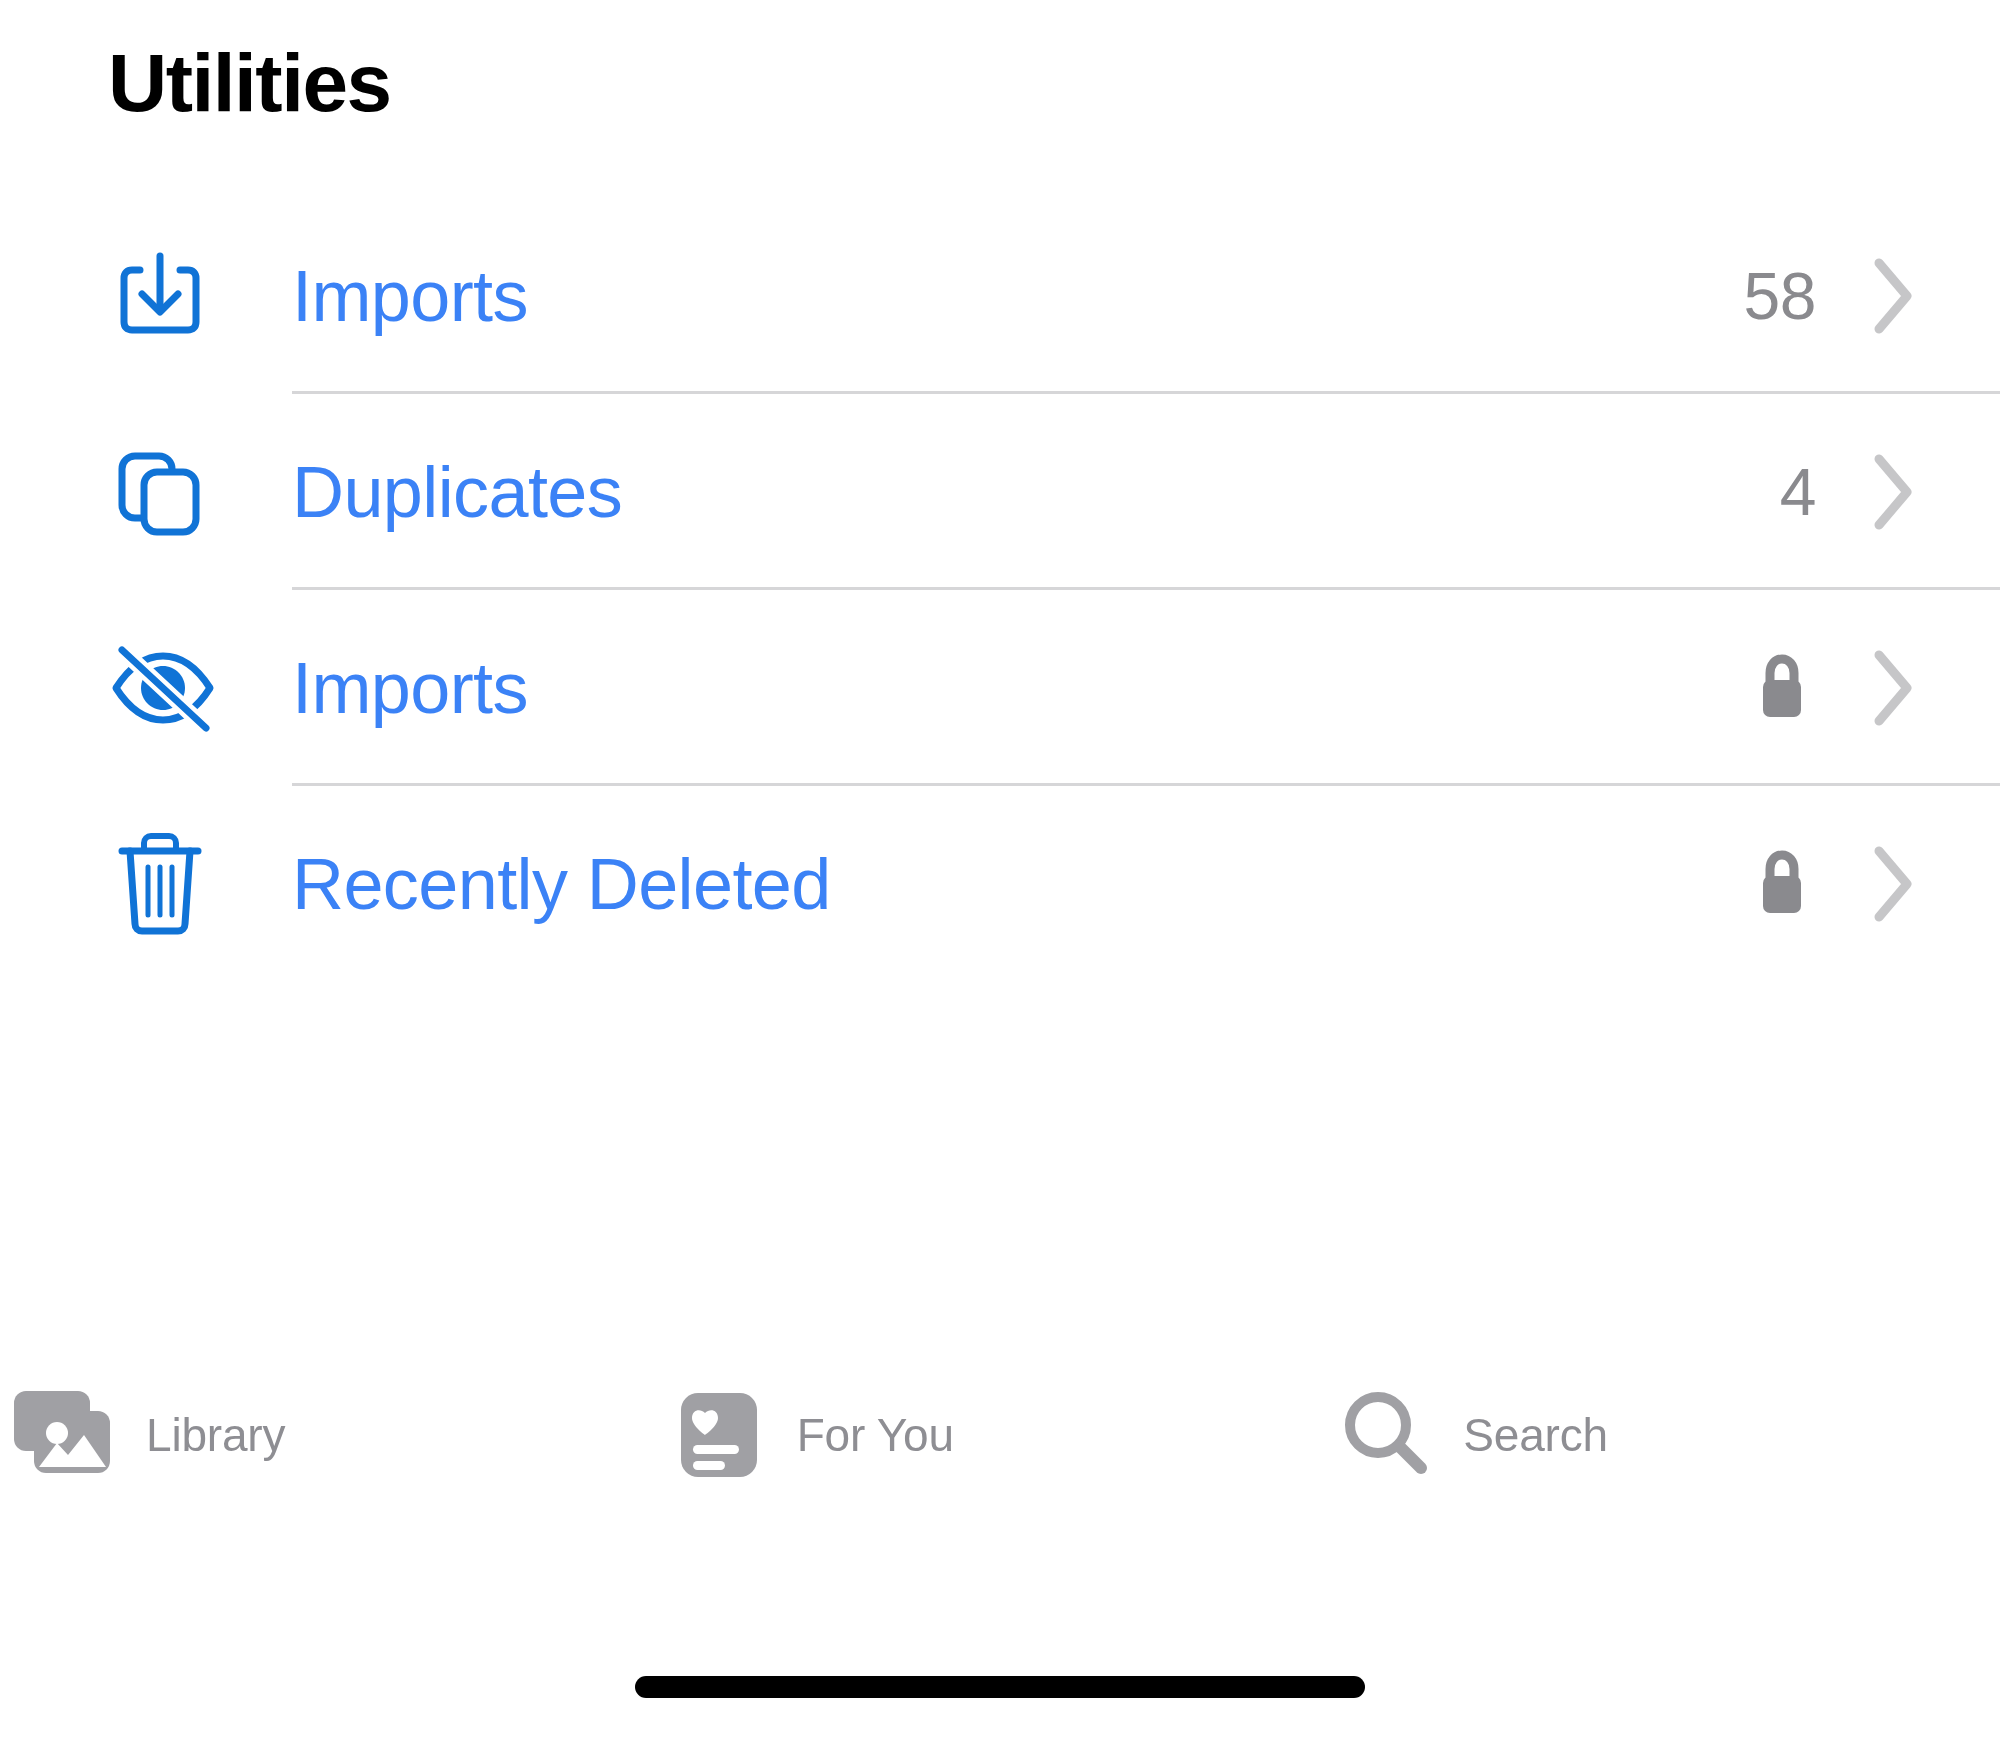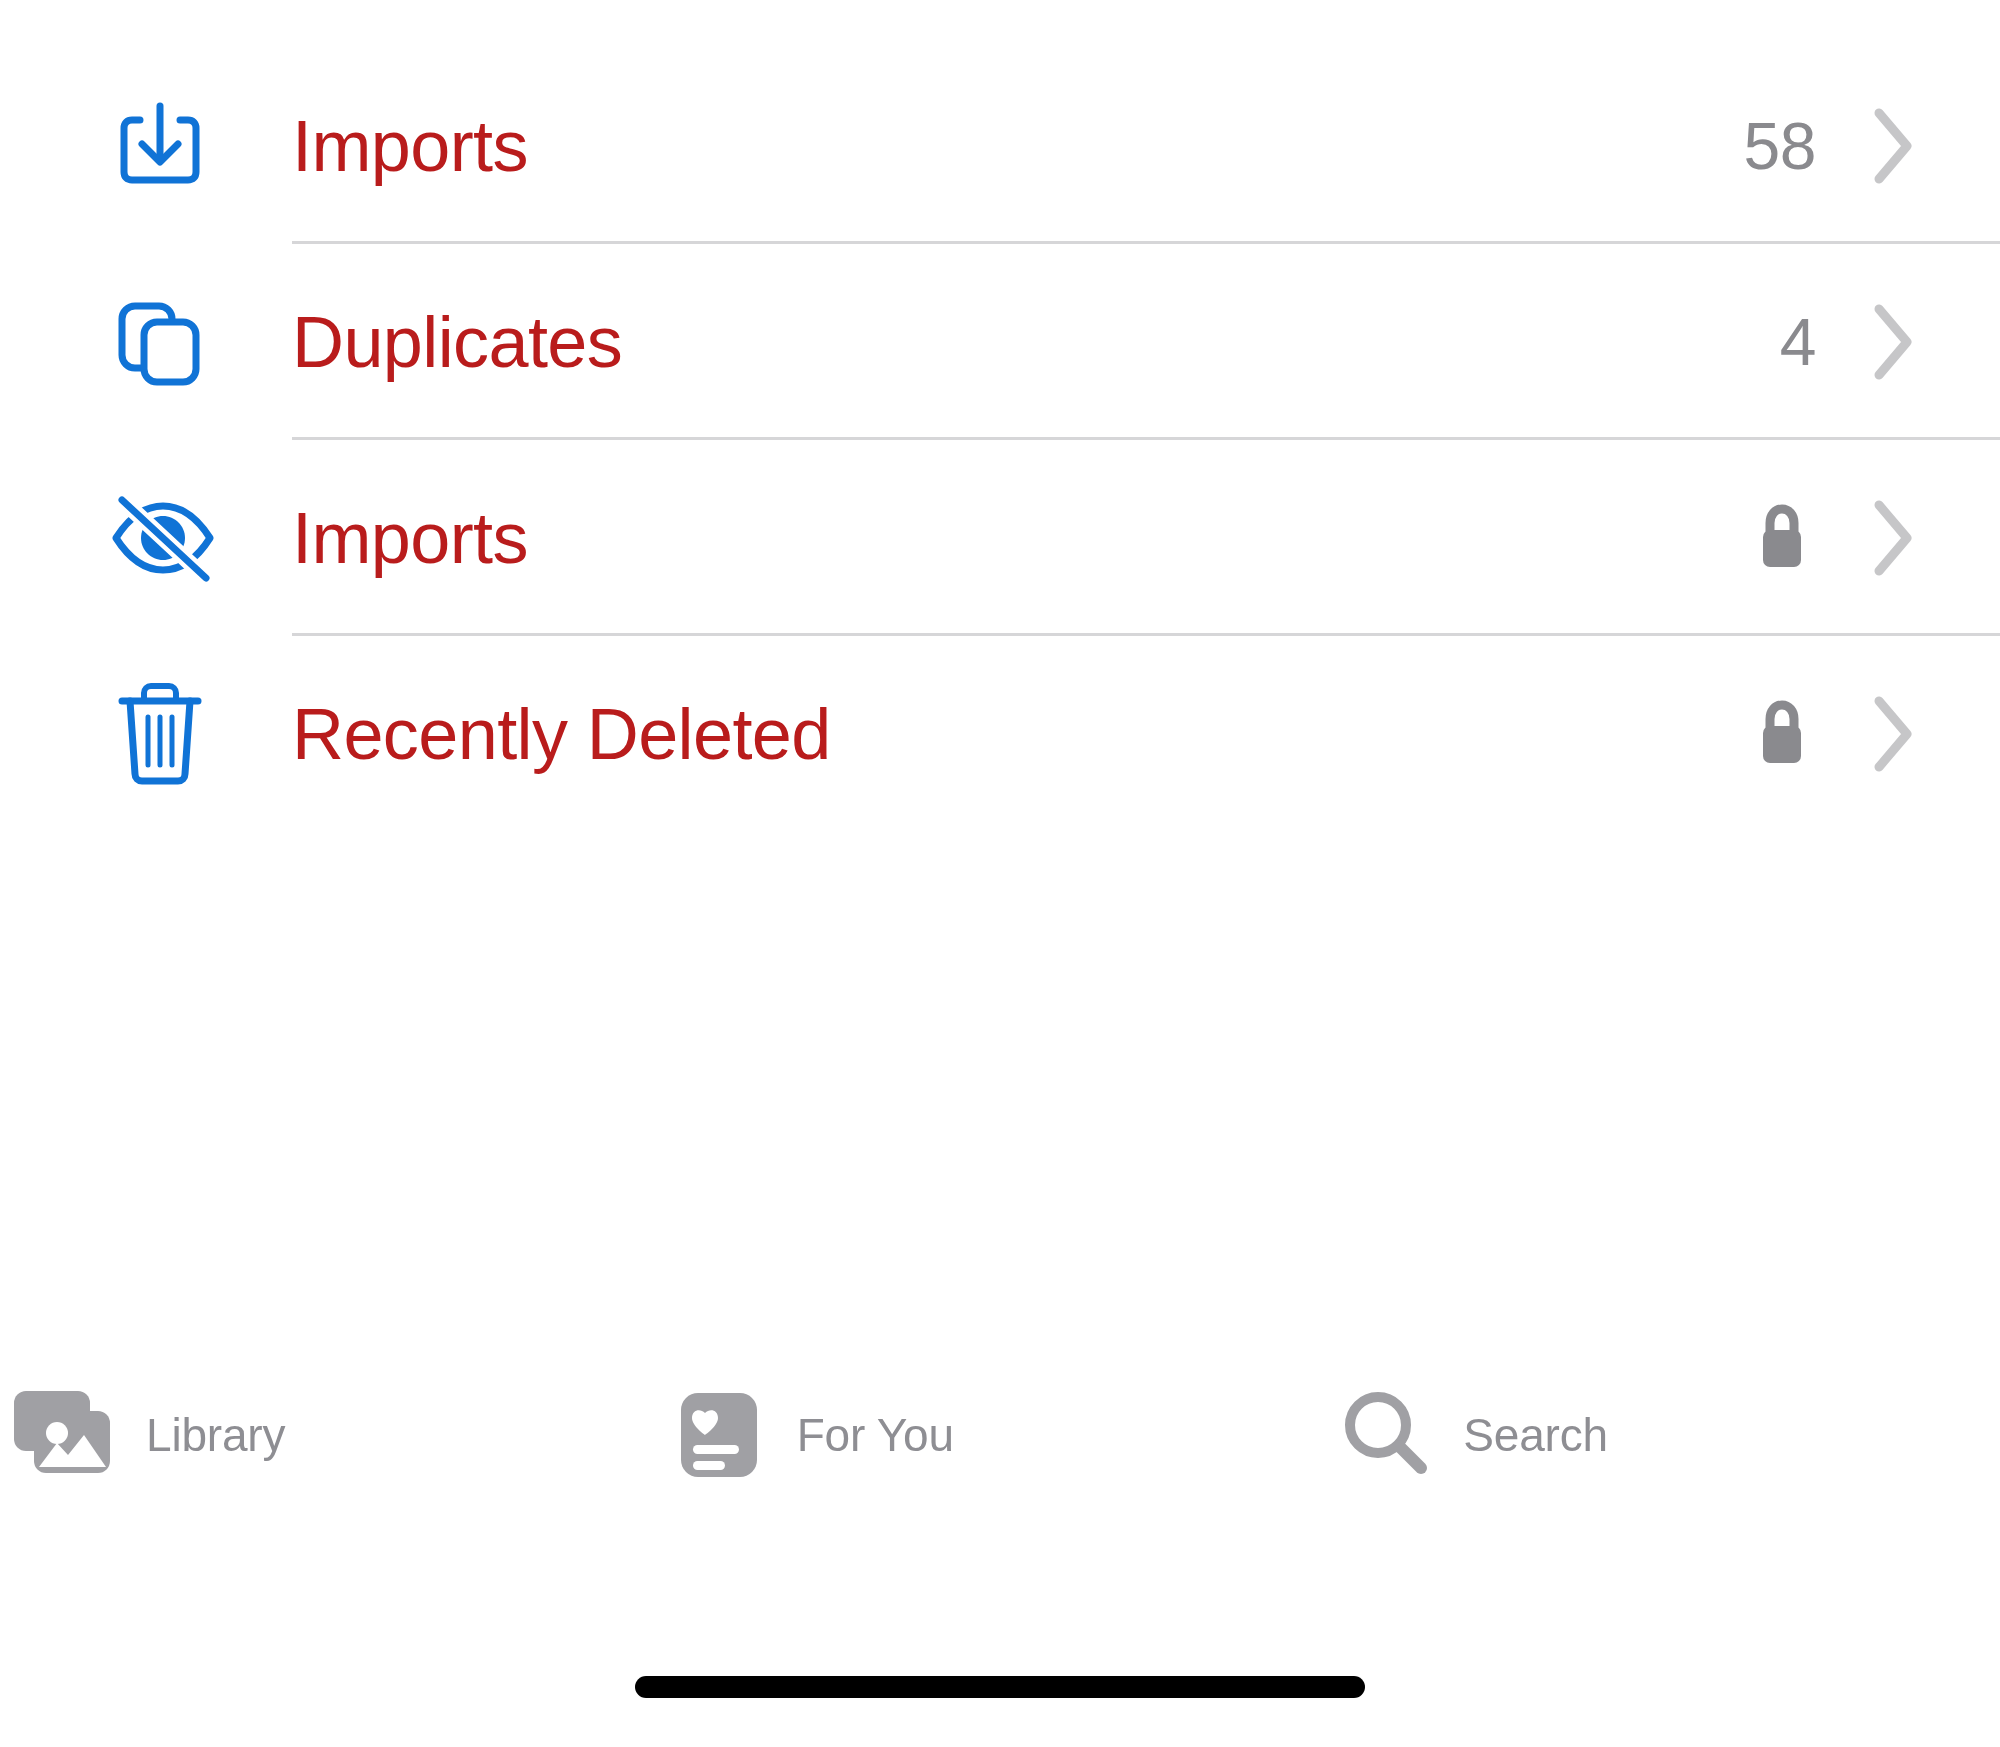--- a/index.html
+++ b/index.html
@@ -59,21 +59,21 @@
     width: 112px;
     flex: 0 0 112px;
     display: flex;
     align-items: center;
     justify-content: flex-start;
   }
   .util-row .row-label {
     margin-left: 72px;
     font-size: 72px;
     font-weight: 400;
-    color: #b91c1c;
+    color: #3b82f6;
     letter-spacing: -0.6px;
     white-space: nowrap;
     line-height: 1;
   }
   .util-row .row-spacer { flex: 1 1 auto; }
   .util-row .row-count {
     font-size: 66px;
     color: #8a8a8e;
     letter-spacing: -0.5px;
     line-height: 1;
@@ -147,20 +147,23 @@
     height: 22px;
     border-radius: 11px;
     background: #000000;
   }
 </style>
 </head>
 <body>
 
 <div class="screen">
 
+  <div class="page-header">
+    <h1 class="page-title">Utilities</h1>
+  </div>
 
   <div class="util-list">
 
     <div class="util-row">
       <div class="row-icon">
         <svg width="104" height="104" viewBox="0 0 104 104" fill="none">
           <path d="M32 26 H24 C19 26 16 29 16 34 V78 C16 83 19 86 24 86 H80 C85 86 88 83 88 78 V34 C88 29 85 26 80 26 H72" stroke="#1073D6" stroke-width="7" stroke-linecap="round" stroke-linejoin="round"></path>
           <path d="M52 12 V66" stroke="#1073D6" stroke-width="7" stroke-linecap="round"></path>
           <path d="M34 50 L52 68 L70 50" stroke="#1073D6" stroke-width="7" stroke-linecap="round" stroke-linejoin="round"></path>
         </svg>

